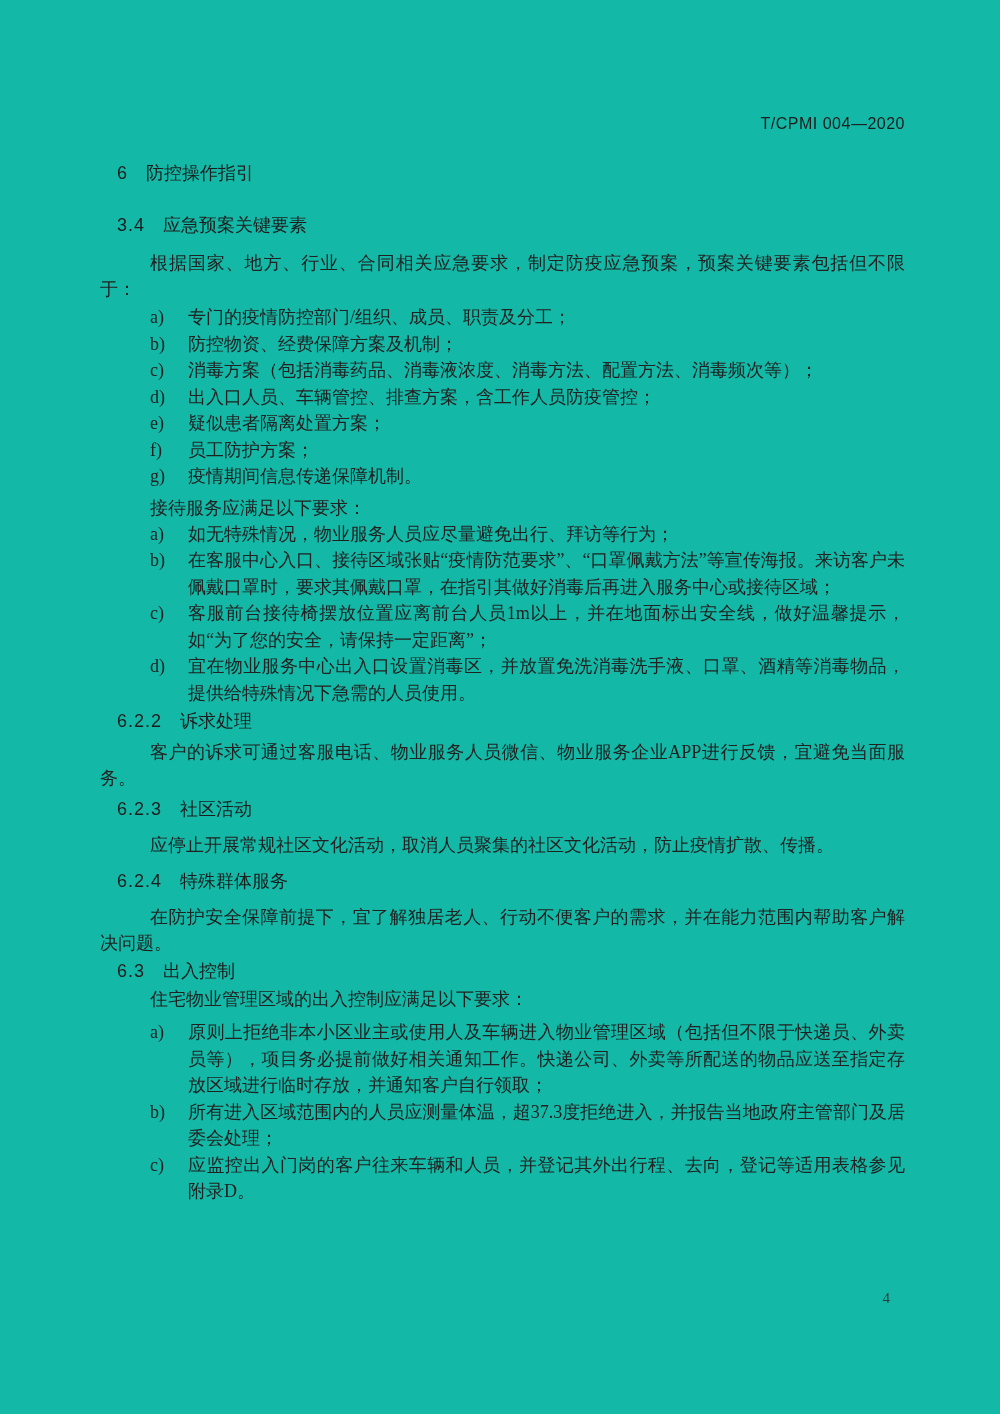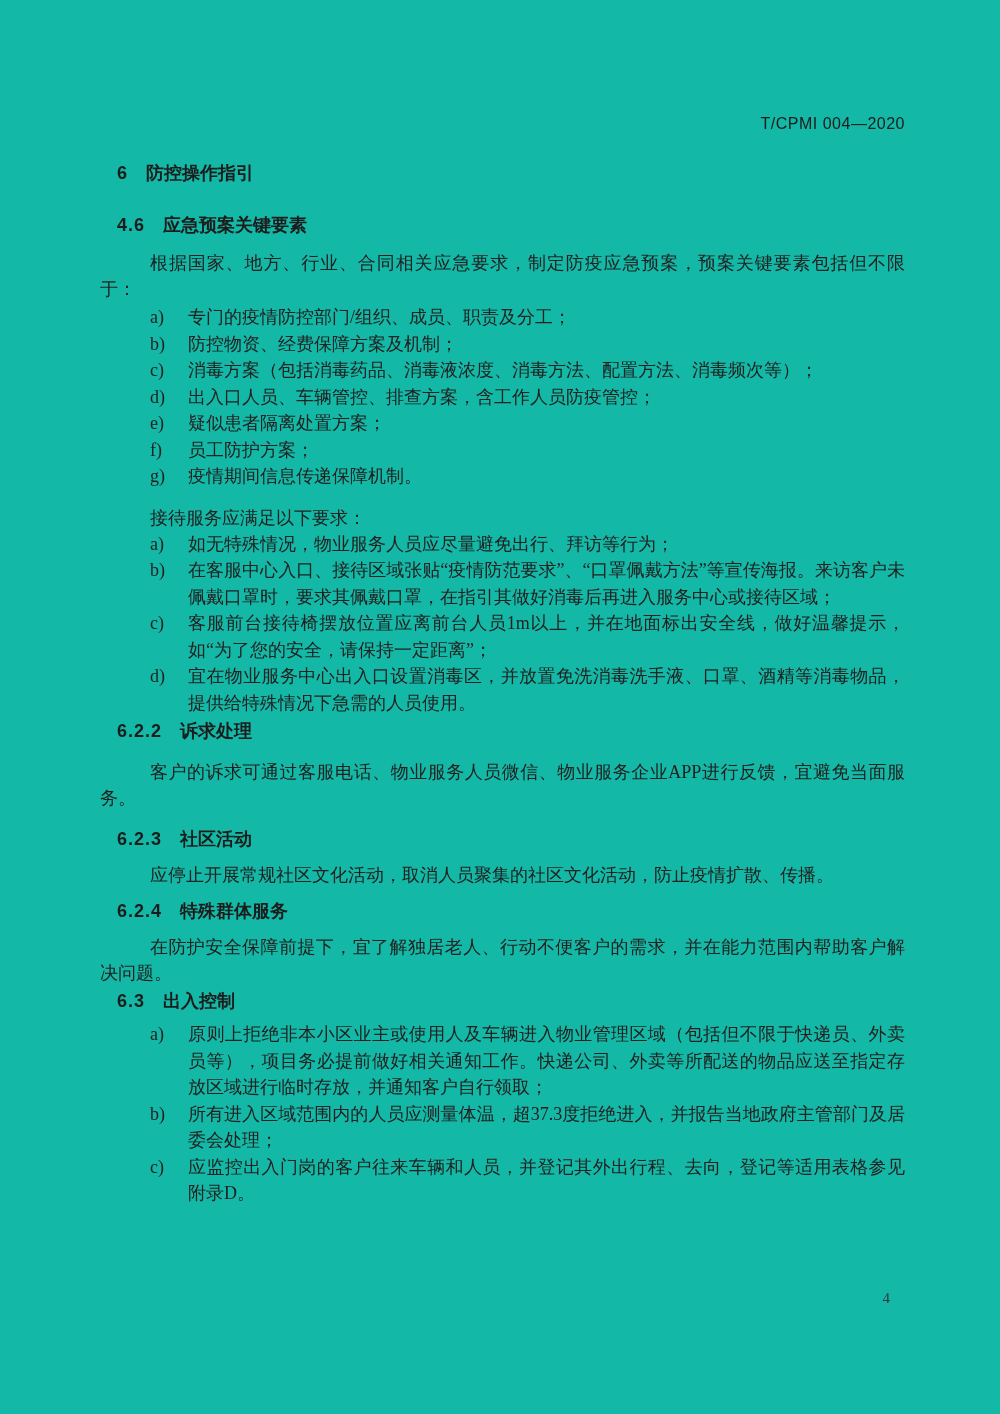--- a/index.html
+++ b/index.html
@@ -24,21 +24,21 @@
     color: #1c1c1c;
   }
   .para {
     margin: 0;
     line-height: 26px;
     text-align: justify;
     text-indent: 50px;
   }
   .hd {
     font-family: "Liberation Sans", "DejaVu Sans", sans-serif;
-    font-weight: 700;
+    font-weight: 400;
     font-size: 18px;
     line-height: 26px;
     margin: 0 0 0 17px;
     color: #1c1c1c;
   }
   .hd .num { display: inline-block; margin-right: 18px; letter-spacing: 1px; }
   .clist { margin: 0; padding: 0; }
   .clist .item {
     position: relative;
     padding-left: 88px;
@@ -49,41 +49,41 @@
   .page-num {
     position: absolute;
     top: 1290px;
     right: 110px;
     font-size: 15px;
     color: #33363d;
   }
   .mt0  { margin-top: 0; }
   .mt2  { margin-top: 2px; }
   .mt4  { margin-top: 10px; }
-  .mt5  { margin-top: 15px; }
+  .mt5  { margin-top: 5px; }
   .mt7  { margin-top: 7px; }
   .mt10 { margin-top: 2px; }
   .mt12 { margin-top: 12px; }
   .mt13 { margin-top: 13px; }
   .mt26 { margin-top: 26px; }
 </style>
 </head>
 <body>
 
 <div class="page">
 
   <div class="doc-ref">T/CPMI 004—2020</div>
 
 
   <div class="hd mt26">
     <span class="num">6</span><span class="ttl">防控操作指引</span>
   </div>
 
   <div class="hd mt26">
-    <span class="num">4.6</span><span class="ttl">应急预案关键要素</span>
+    <span class="num">3.4</span><span class="ttl">应急预案关键要素</span>
   </div>
 
   <p class="para mt12">根据国家、地方、行业、合同相关应急要求，制定防疫应急预案，预案关键要素包括但不限于：</p>
 
   <div class="clist mt2">
     <div class="item"><span class="m">a)</span><span class="t">专门的疫情防控部门/组织、成员、职责及分工；</span></div>
     <div class="item"><span class="m">b)</span><span class="t">防控物资、经费保障方案及机制；</span></div>
     <div class="item"><span class="m">c)</span><span class="t">消毒方案（包括消毒药品、消毒液浓度、消毒方法、配置方法、消毒频次等）；</span></div>
     <div class="item"><span class="m">d)</span><span class="t">出入口人员、车辆管控、排查方案，含工作人员防疫管控；</span></div>
     <div class="item"><span class="m">e)</span><span class="t">疑似患者隔离处置方案；</span></div>
@@ -117,20 +117,21 @@
   <div class="hd mt4">
     <span class="num">6.2.4</span><span class="ttl">特殊群体服务</span>
   </div>
 
   <p class="para mt4">在防护安全保障前提下，宜了解独居老人、行动不便客户的需求，并在能力范围内帮助客户解决问题。</p>
 
   <div class="hd mt10">
     <span class="num">6.3</span><span class="ttl">出入控制</span>
   </div>
 
+  <p class="para mt10">住宅物业管理区域的出入控制应满足以下要求：</p>
 
   <div class="clist mt7">
     <div class="item"><span class="m">a)</span><span class="t">原则上拒绝非本小区业主或使用人及车辆进入物业管理区域（包括但不限于快递员、外卖员等），项目务必提前做好相关通知工作。快递公司、外卖等所配送的物品应送至指定存放区域进行临时存放，并通知客户自行领取；</span></div>
     <div class="item"><span class="m">b)</span><span class="t">所有进入区域范围内的人员应测量体温，超37.3度拒绝进入，并报告当地政府主管部门及居委会处理；</span></div>
     <div class="item"><span class="m">c)</span><span class="t">应监控出入门岗的客户往来车辆和人员，并登记其外出行程、去向，登记等适用表格参见附录D。</span></div>
   </div>
 
   <div class="page-num">4</div>
 
 </div>

